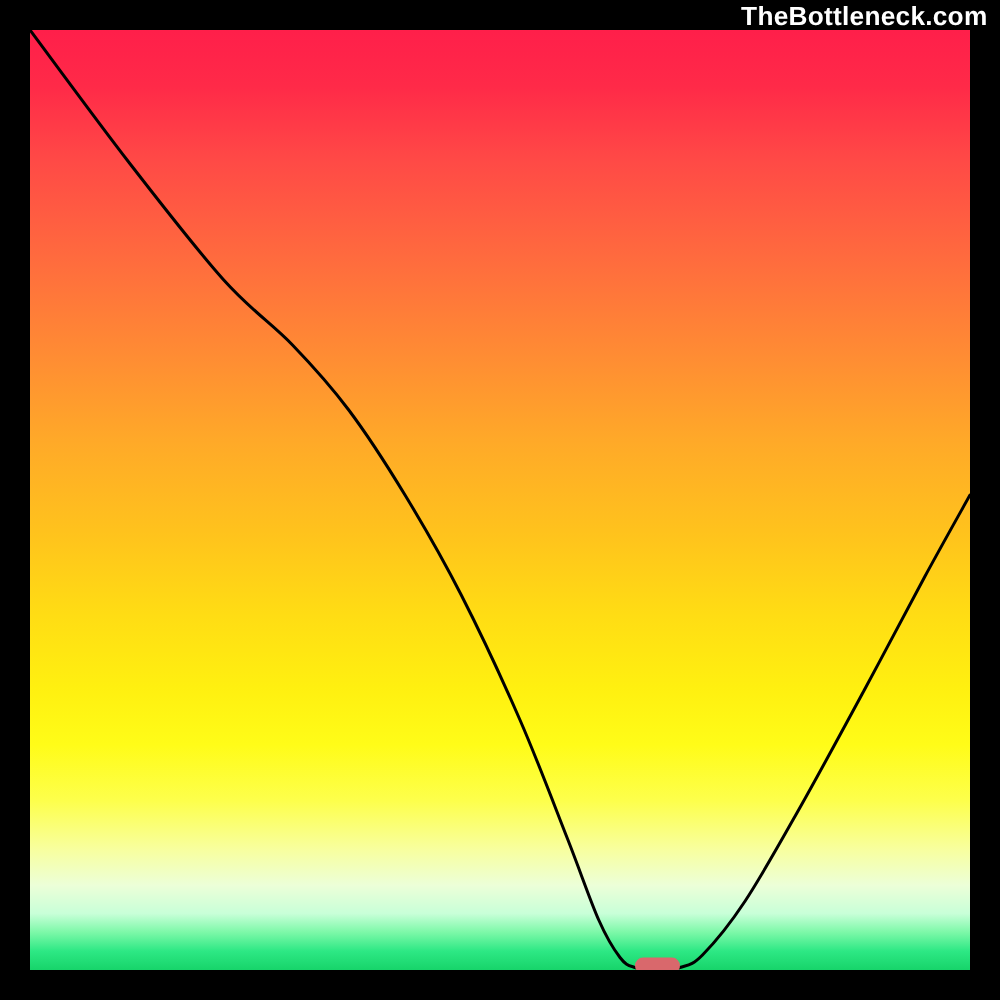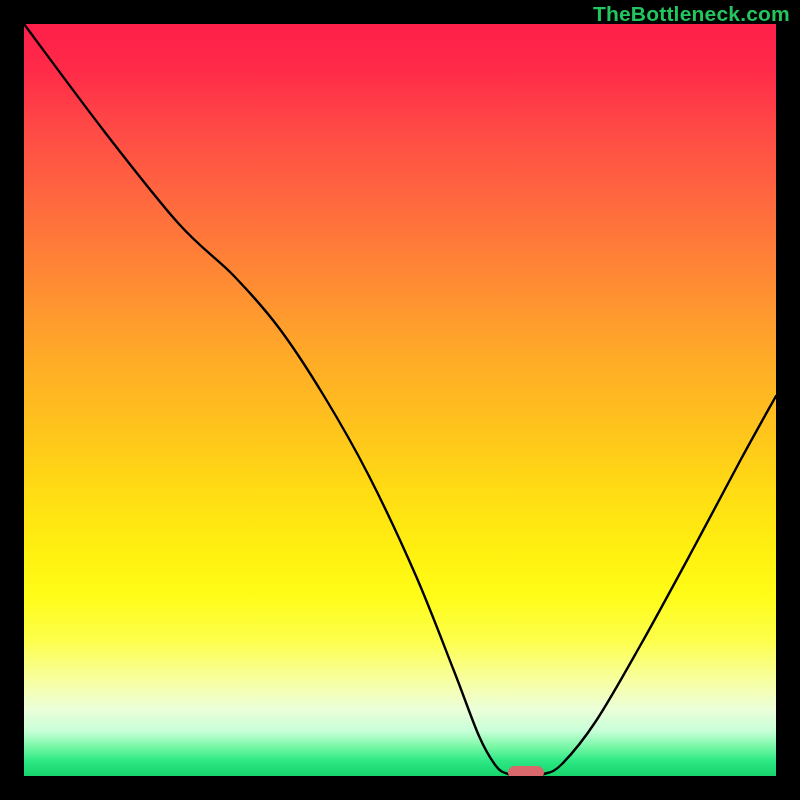--- a/index.html
+++ b/index.html
@@ -58,21 +58,21 @@
     background: #d9686c;
     border-radius: 7px;
   }
   .watermark {
     position: absolute;
     top: 2px;
     right: 10px;
     font-family: Arial, Helvetica, sans-serif;
     font-size: 21px;
     font-weight: 600;
-    color: #22c55e;
+    color: #ffffff;
     letter-spacing: 0.2px;
   }
 </style>
 </head>
 <body>
 
 <div class="frame">
   <div class="plot">
     <div class="gradient"></div>
     <svg class="curve" width="752" height="752" viewBox="0 0 752 752" preserveAspectRatio="none">

